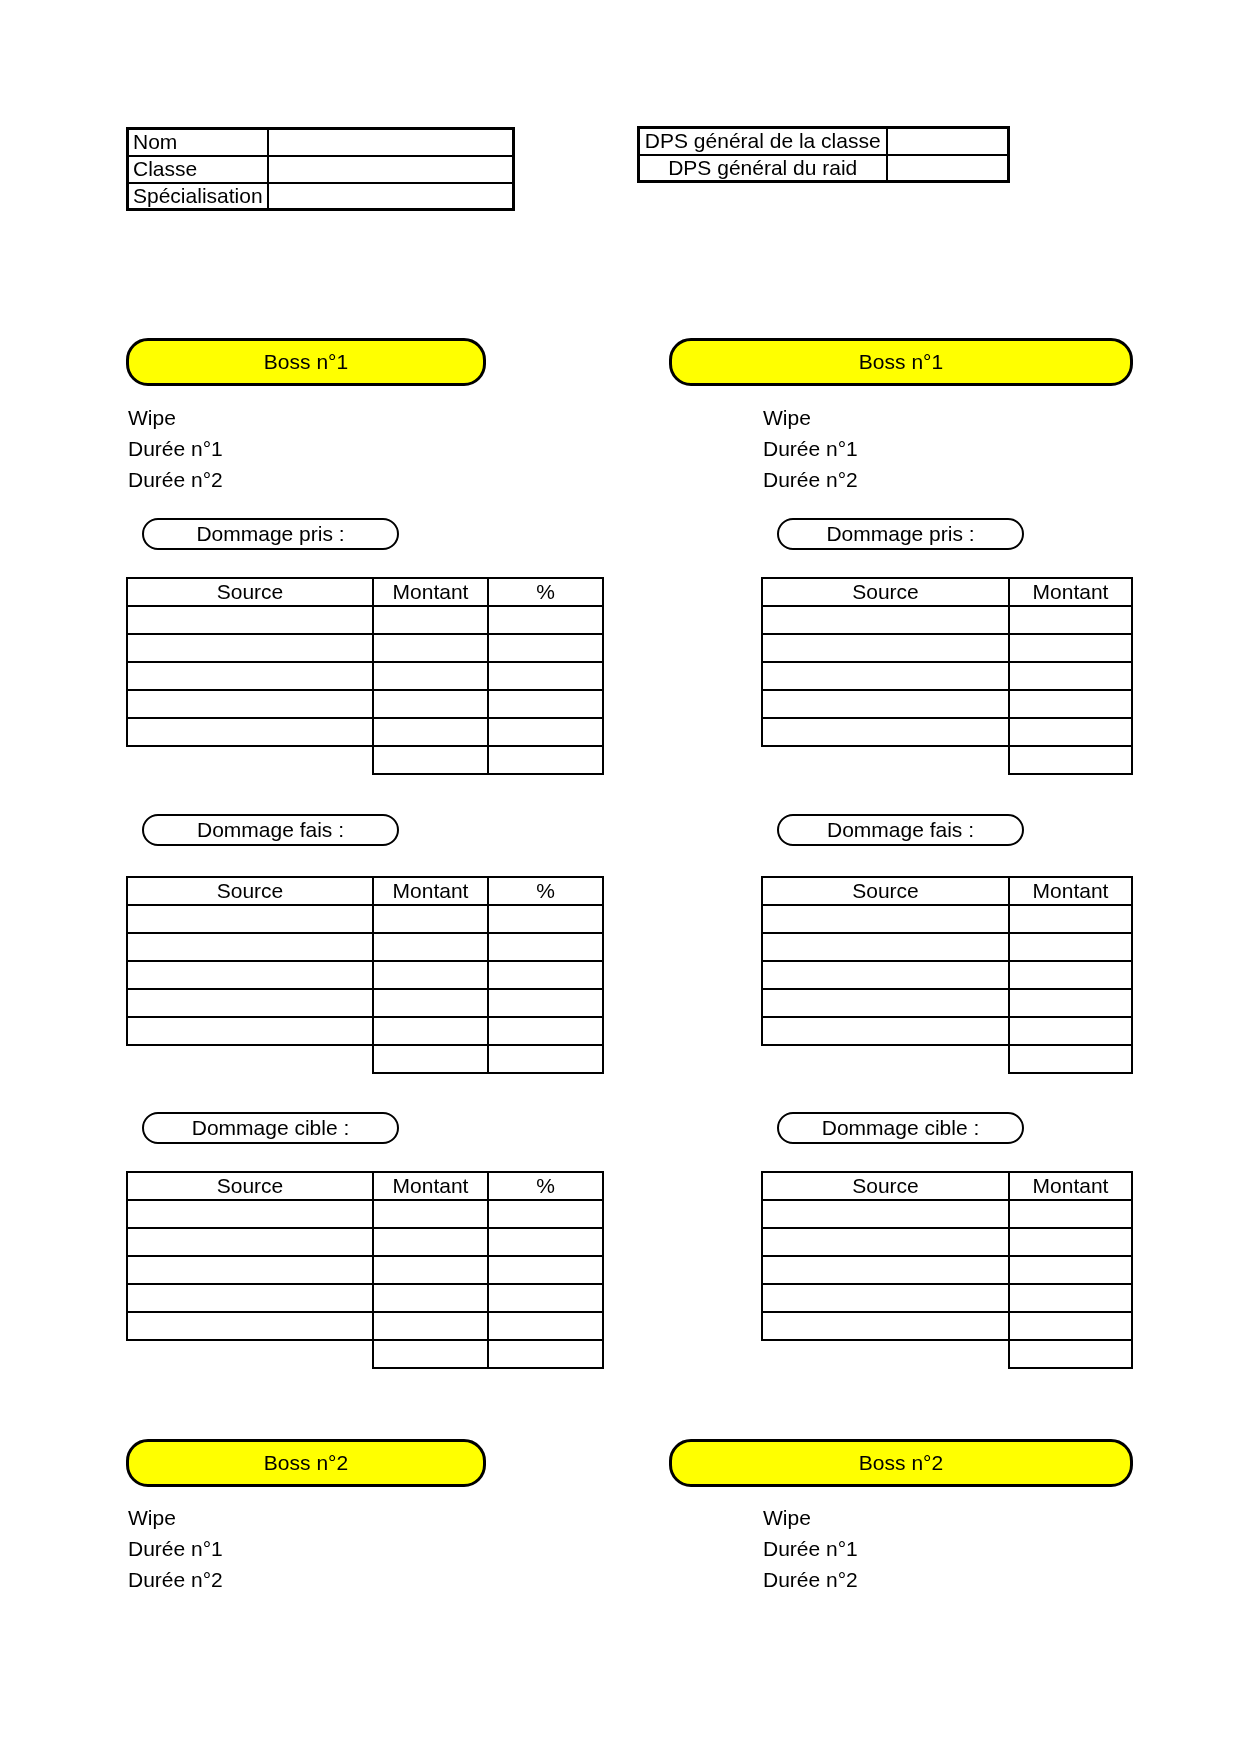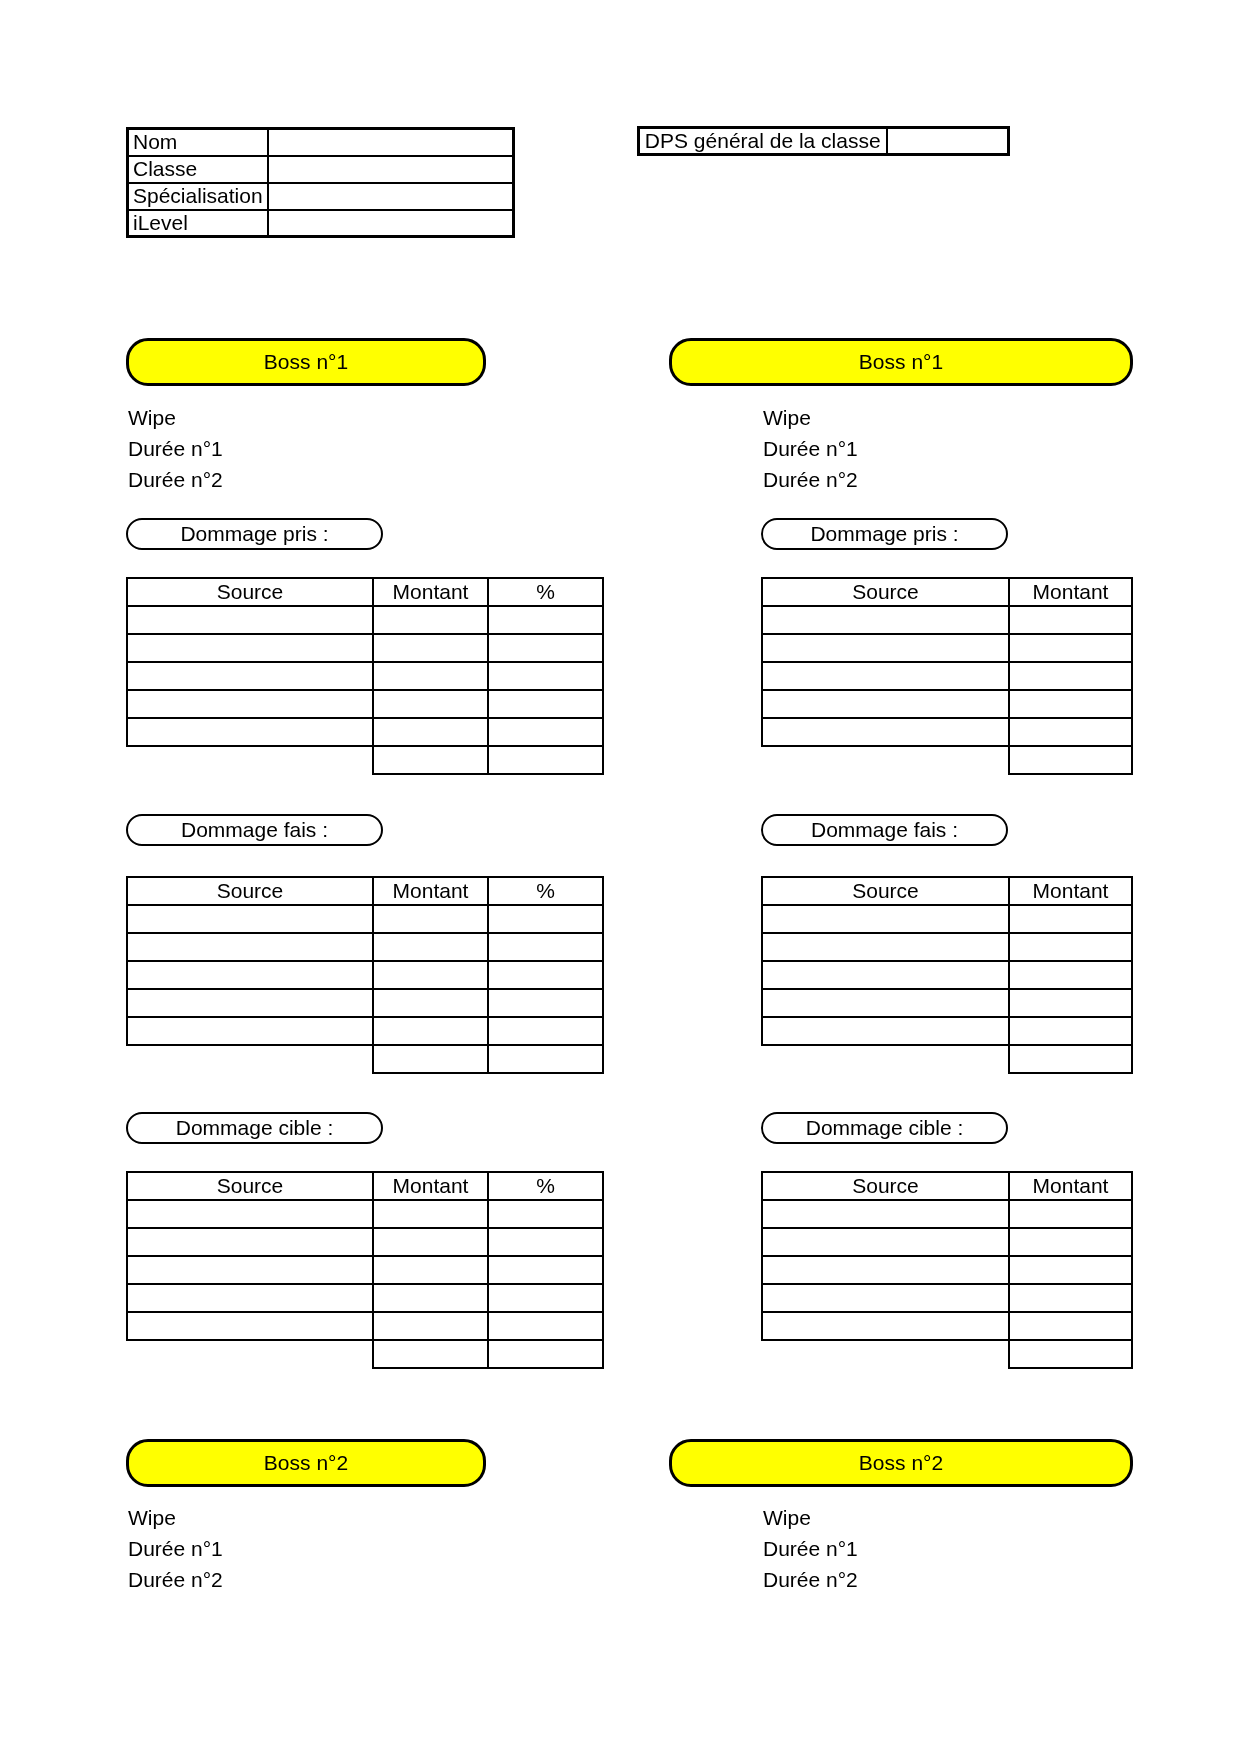--- a/index.html
+++ b/index.html
@@ -50,20 +50,21 @@
 
   
   .sec-box {
     height: 32px;
     border: 2px solid #000000;
     display: flex;
     align-items: center;
     justify-content: center;
     font-size: 21px;
     background: #ffffff;
+    margin-left: 16px;
   }
 
   
   .fight div {
     height: 31px;
     line-height: 31px;
     font-size: 21px;
   }
 </style>
 </head>
@@ -82,35 +83,35 @@
       <td></td>
     </tr>
     <tr>
       <td>Classe</td>
       <td></td>
     </tr>
     <tr>
       <td>Spécialisation</td>
       <td></td>
     </tr>
-    <tr>
-      <td>iLevel</td>
-      <td></td>
-    </tr>
   </tbody>
     </table>
 
   <table class="tbl frame3 dps-table abs" style="left:637px; top:126px; width:370px;">
     <colgroup>
         <col style="width:248px">
         <col style="width:122px">
       </colgroup>
     <tbody>
     <tr>
       <td>DPS général de la classe</td>
+      <td></td>
+    </tr>
+    <tr>
+      <td>DPS général du raid</td>
       <td></td>
     </tr>
   </tbody>
     </table>
 
   <div class="banner abs" style="left:126px; top:338px; width:360px;">Boss n°1</div>
   <div class="banner abs" style="left:669px; top:338px; width:464px;">Boss n°1</div>
 
   <div class="fight abs" style="left:128px; top:402px;">
     <div>Wipe</div>

